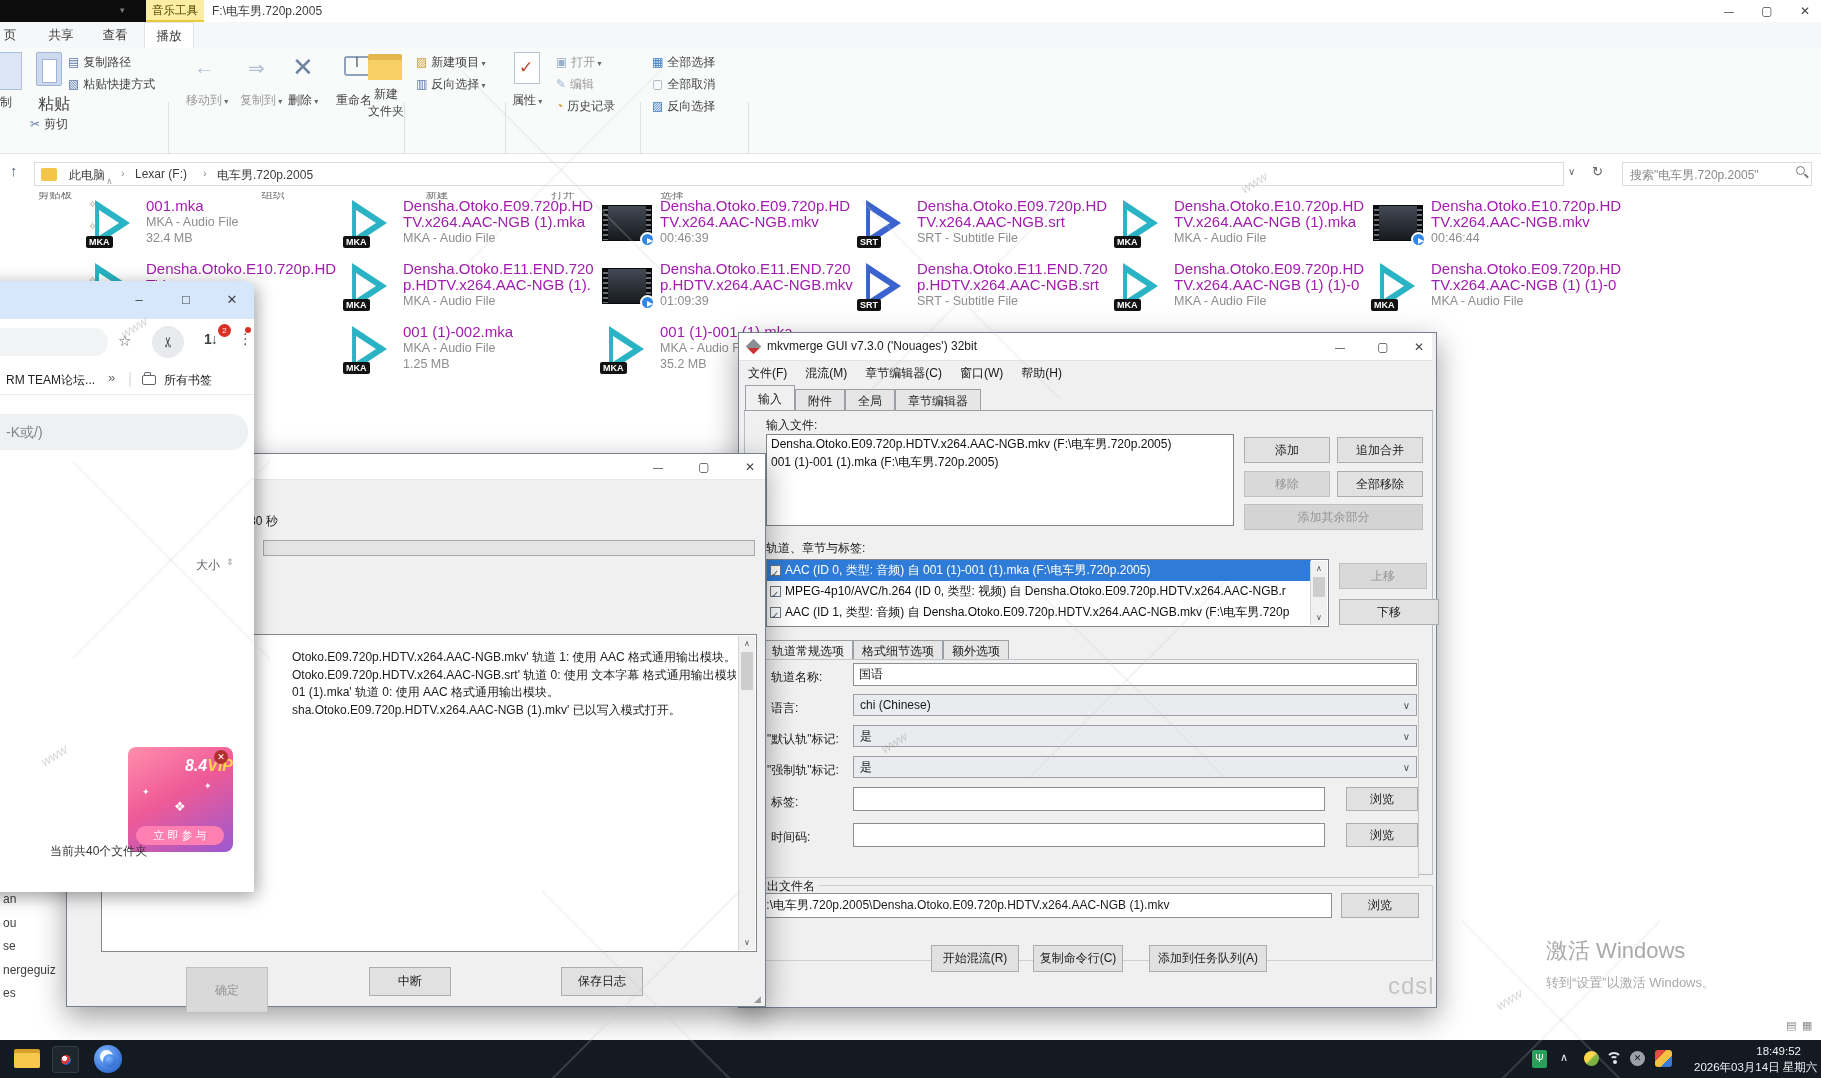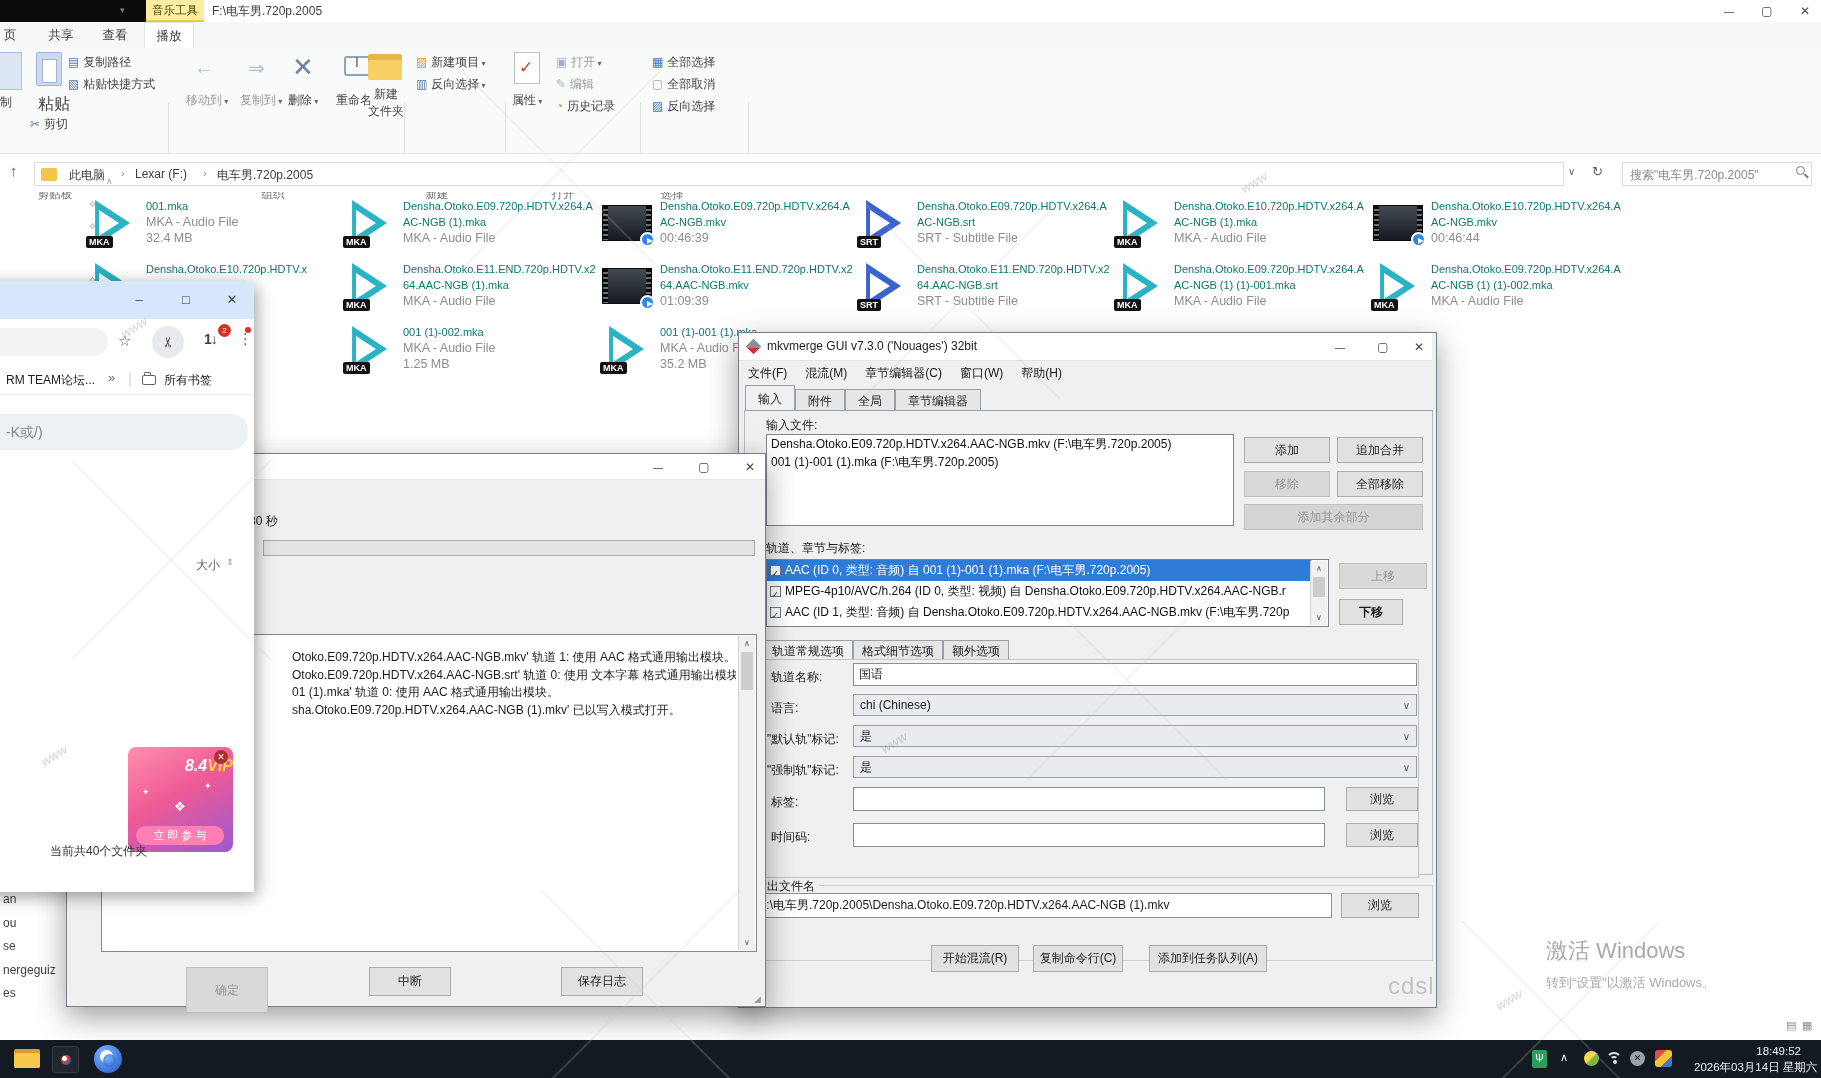--- a/index.html
+++ b/index.html
@@ -50,21 +50,21 @@
   .ficon.srt .tri{background:#3a63d0;}
   .badge{position:absolute;left:-2px;bottom:2px;background:#121212;color:#fff;font-size:9px;font-weight:bold;padding:1px 3px;border-radius:2px;line-height:10px;}
   .thumb,.pv{display:none;}
   .ficon.vid .thumb{display:block;position:absolute;left:0;top:7px;width:50px;height:36px;background:linear-gradient(#434a54,#171a1f);border:1px solid #0c0d10;}
   .ficon.vid .thumb::before,.ficon.vid .thumb::after{content:"";position:absolute;top:0;bottom:0;width:5px;background:repeating-linear-gradient(#0a0a0a 0 3px,#6a6f77 3px 5px);}
   .ficon.vid .thumb::before{left:0;} .ficon.vid .thumb::after{right:0;}
   .ficon.vid .pv{display:block;position:absolute;right:-3px;bottom:3px;width:15px;height:15px;border-radius:50%;background:#2f86e8;border:2px solid #fff;}
   .ficon.vid .pv::before{content:"";position:absolute;left:5px;top:4px;border-left:6px solid #fff;border-top:3.5px solid transparent;border-bottom:3.5px solid transparent;}
   .ficon.none{visibility:hidden;}
   .ftext{min-width:0;}
-  .fname{font-size:11px;color:#0f766e;line-height:16px;max-height:32px;overflow:hidden;word-break:break-all;}
+  .fname{font-size:15px;color:#a21caf;line-height:16px;max-height:32px;overflow:hidden;word-break:break-all;}
   .fmeta{font-size:12.5px;color:#8d8d8d;line-height:16px;white-space:nowrap;}
 
   
   .menu-item{display:inline-block;padding:0 9px;font-size:12px;color:#161616;line-height:24px;}
   .mtab{display:inline-block;border:1px solid #9aa0a6;border-bottom:none;background:#e6e6e6;font-size:12px;color:#222;padding:0 12px;height:22px;line-height:22px;margin-top:4px;vertical-align:bottom;}
   .mtab.active{background:#f0f0f0;height:26px;line-height:26px;margin-top:0;}
   .trow{height:21px;line-height:21px;font-size:12px;color:#111;padding:0 3px;white-space:nowrap;overflow:hidden;display:flex;align-items:center;gap:4px;}
   .trow.sel{background:#2f7cd8;color:#fff;}
   .cb{flex:0 0 11px;width:11px;height:11px;background:#fff;border:1px solid #707980;position:relative;}
   .cb::before{content:"✓";position:absolute;left:0px;top:-3px;font-size:10px;color:#3f5e7d;}
@@ -487,21 +487,21 @@
             <span class="nw">AAC (ID 1, 类型: 音频) 自 Densha.Otoko.E09.720p.HDTV.x264.AAC-NGB.mkv (F:\电车男.720p</span>
           </div>
         </div>
       <div class="sb">
         <span class="a up">∧</span>
         <span class="a dn">∨</span>
         <span class="th" style="top:16px;height:20px;"></span>
       </div>
     </div>
     <div class="btn dis" style="left:600px;top:230px;width:88px;height:26px;">上移</div>
-    <div class="btn" style="left:600px;top:266px;width:64px;height:26px;font-weight:bold;">下移</div>
+    <div class="btn" style="left:600px;top:266px;width:100px;height:26px;">下移</div>
 
     <div class="abs" style="left:24px;top:303px;height:24px;">
       
     <span class="mtab active" style="height:20px;line-height:20px;padding:0 8px;">轨道常规选项</span><span class="mtab" style="height:20px;line-height:20px;padding:0 8px;">格式细节选项</span><span class="mtab" style="height:20px;line-height:20px;padding:0 8px;">额外选项</span></div>
     <div class="gbox" style="left:24px;top:326px;width:656px;height:219px;background:#f0f0f0;"></div>
 
     <div class="lbl" style="left:32px;top:336px;">轨道名称:</div>
     <div class="fld" style="left:114px;top:330px;width:564px;height:23px;">国语</div>
     <div class="lbl" style="left:32px;top:367px;">语言:</div>
     <div class="cmb" style="left:114px;top:361px;width:564px;height:22px;">chi (Chinese)</div>

